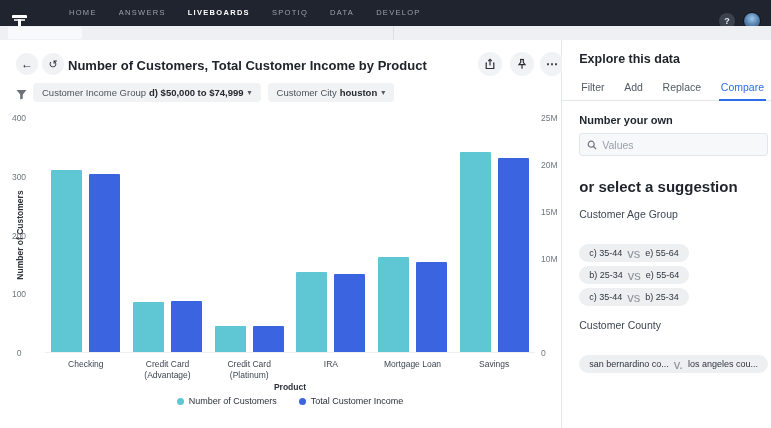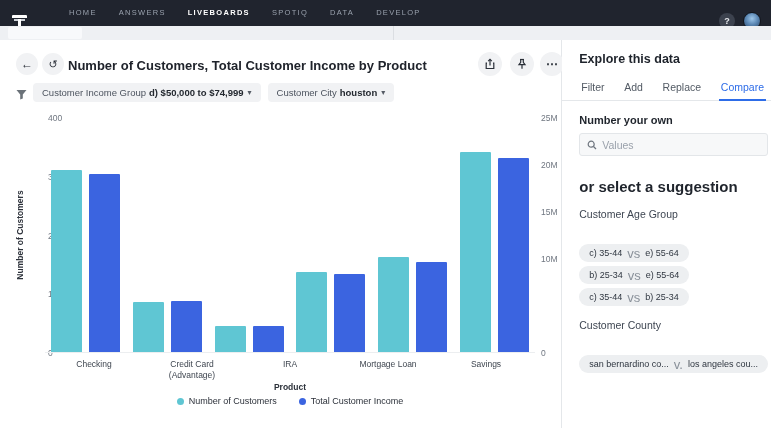--- a/index.html
+++ b/index.html
@@ -72,21 +72,21 @@
     padding:0 9px; font-size:9.5px; color:#4c535e; cursor:pointer; white-space:nowrap;
   }
   .chip b { color:#23282f; margin-left:3px; font-weight:bold; }
   .chip .caret { margin-left:4px; font-size:8px; color:#555b64; }
 
   
   .plot { position:absolute; left:45px; top:78px; width:490px; height:235px; display:flex; border-bottom:1px solid #eceef0; }
   .bar-group { flex:1; display:flex; align-items:flex-end; justify-content:center; gap:7px; height:100%; }
   .bar { width:31px; border-radius:1px 1px 0 0; }
   .tick { position:absolute; font-size:8.5px; color:#6f7680; }
-  .tick-l { left:0; width:38px; text-align:left;margin-left:48px; }
+  .tick-l { left:0; width:38px; text-align:center; }
   .tick-r { left:541px; width:32px; text-align:left; }
   .axis-title { position:absolute; font-size:8.5px; font-weight:bold; color:#2c313a; white-space:nowrap; }
   .ylab-left  { left:20px;  top:195px; transform:translate(-50%,-50%) rotate(-90deg); }
   .ylab-right { left:572px; top:195px; transform:translate(-50%,-50%) rotate(90deg); }
   .cats { position:absolute; left:45px; top:319px; width:490px; display:flex; }
   .cat { flex:1; text-align:center; font-size:8.5px; color:#3f4650; line-height:1.3; padding:0 4px; }
   .xlab { position:absolute; left:45px; top:342px; width:490px; text-align:center; font-size:8.5px; font-weight:bold; color:#2c313a; }
   .legend { position:absolute; left:45px; top:356px; width:490px; display:flex; justify-content:center; gap:22px; align-items:center; }
   .legend-item { display:flex; align-items:center; gap:5px; font-size:9px; color:#2c313a; cursor:pointer; }
   .legend-dot { width:7px; height:7px; border-radius:50%; }
@@ -230,20 +230,21 @@
             <div class="bar" style="height: 90.2px; background: rgb(59, 100, 224);"></div>
           </div>
           <div class="bar-group">
             <div class="bar" style="height: 199.8px; background: rgb(95, 198, 211);"></div>
             <div class="bar" style="height: 193.6px; background: rgb(59, 100, 224);"></div>
           </div>
         </div>
       <div class="cats" id="cats">
           <div class="cat">Checking</div>
           <div class="cat">Credit Card (Advantage)</div>
+          <div class="cat">Credit Card (Platinum)</div>
           <div class="cat">IRA</div>
           <div class="cat">Mortgage Loan</div>
           <div class="cat">Savings</div>
         </div>
       <div class="xlab">Product</div>
       <div class="legend" id="legend">
           <div class="legend-item">
             <div class="legend-dot" style="background: rgb(95, 198, 211);"></div>
             <div style="display: inline;">Number of Customers</div>
           </div>

